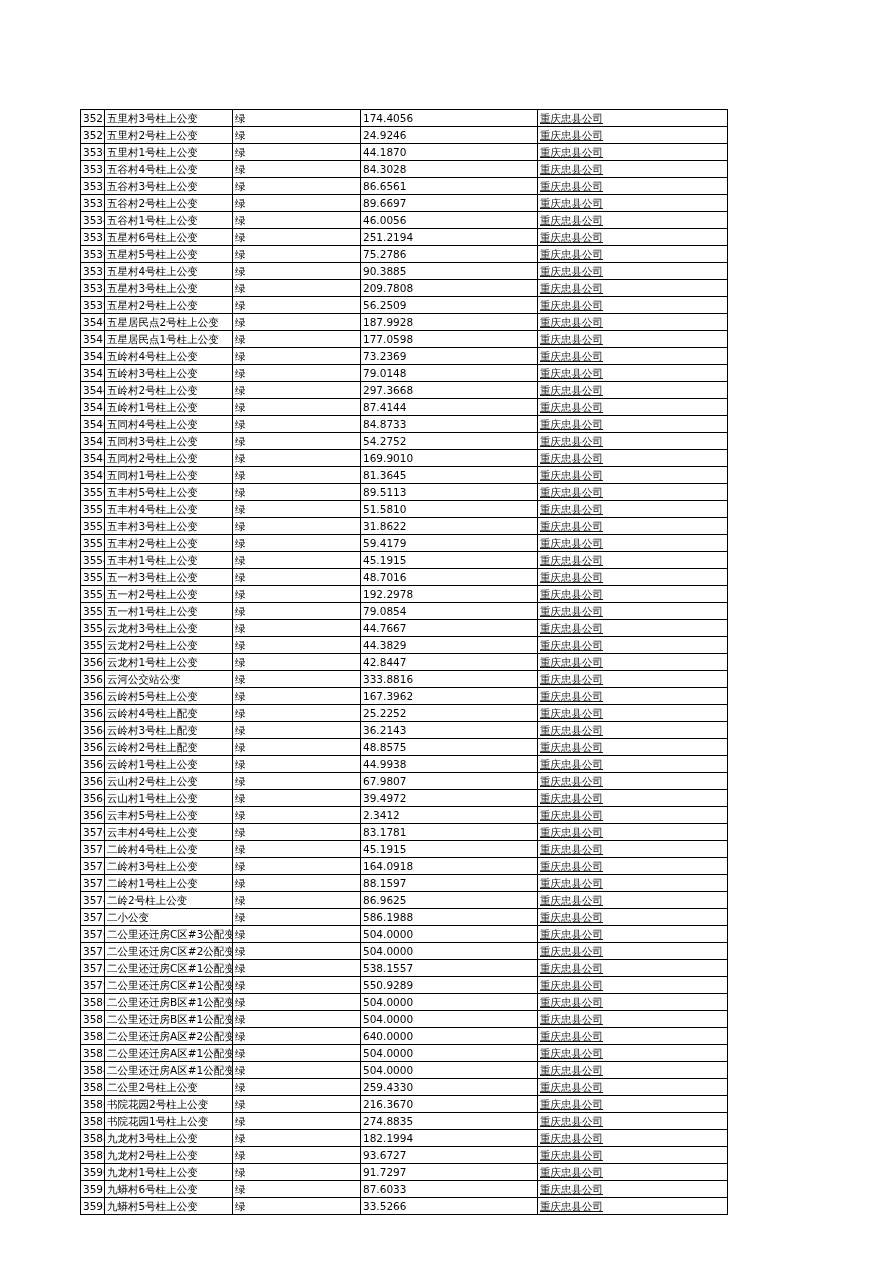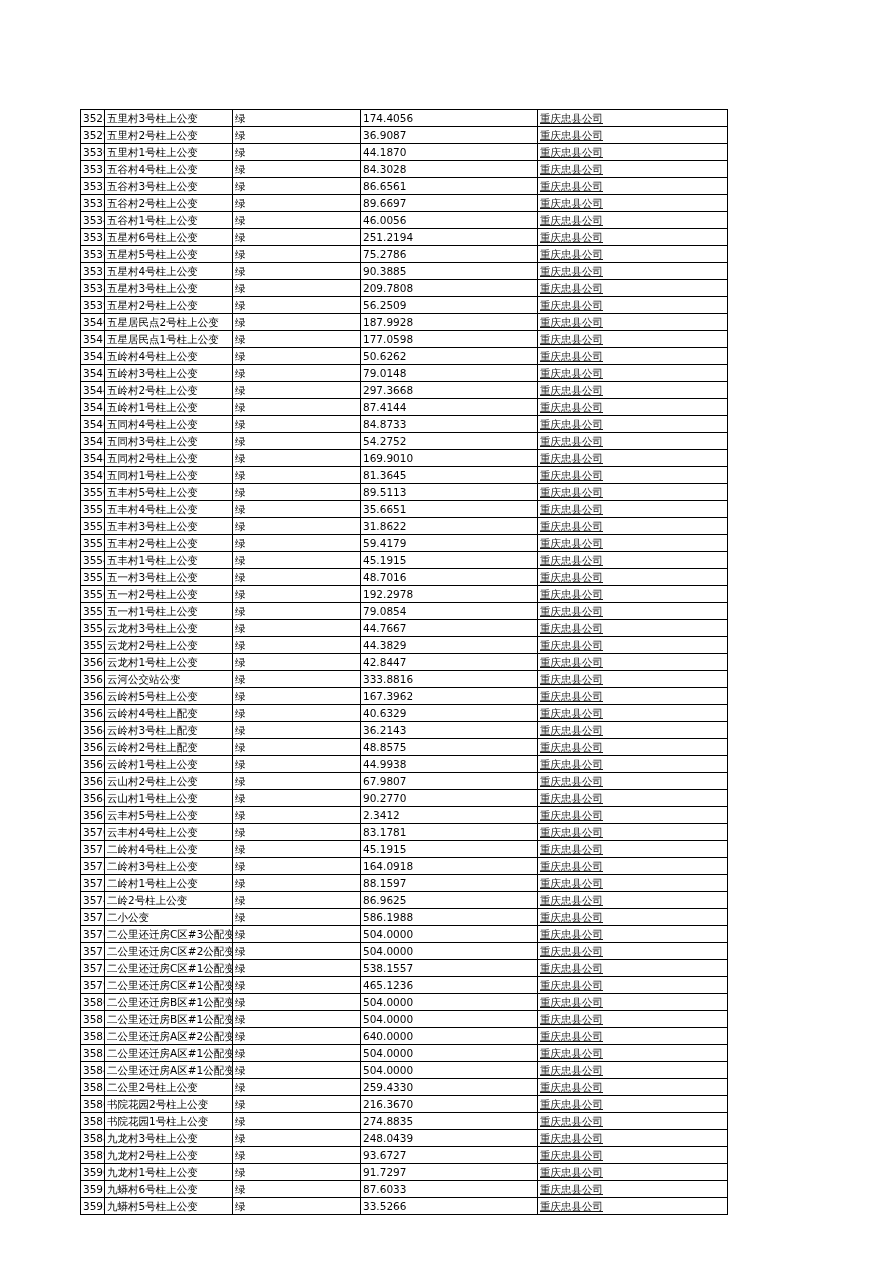--- a/index.html
+++ b/index.html
@@ -67,21 +67,21 @@
           <td class="idx">3528</td>
           <td class="name">五里村3号柱上公变</td>
           <td class="status">绿</td>
           <td class="value">174.4056</td>
           <td class="company"><span>重庆忠县公司</span></td>
         </tr>
         <tr>
           <td class="idx">3529</td>
           <td class="name">五里村2号柱上公变</td>
           <td class="status">绿</td>
-          <td class="value">36.9087</td>
+          <td class="value">24.9246</td>
           <td class="company"><span>重庆忠县公司</span></td>
         </tr>
         <tr>
           <td class="idx">3530</td>
           <td class="name">五里村1号柱上公变</td>
           <td class="status">绿</td>
           <td class="value">44.1870</td>
           <td class="company"><span>重庆忠县公司</span></td>
         </tr>
         <tr>
@@ -158,21 +158,21 @@
           <td class="idx">3541</td>
           <td class="name">五星居民点1号柱上公变</td>
           <td class="status">绿</td>
           <td class="value">177.0598</td>
           <td class="company"><span>重庆忠县公司</span></td>
         </tr>
         <tr>
           <td class="idx">3542</td>
           <td class="name">五岭村4号柱上公变</td>
           <td class="status">绿</td>
-          <td class="value">50.6262</td>
+          <td class="value">73.2369</td>
           <td class="company"><span>重庆忠县公司</span></td>
         </tr>
         <tr>
           <td class="idx">3543</td>
           <td class="name">五岭村3号柱上公变</td>
           <td class="status">绿</td>
           <td class="value">79.0148</td>
           <td class="company"><span>重庆忠县公司</span></td>
         </tr>
         <tr>
@@ -221,21 +221,21 @@
           <td class="idx">3550</td>
           <td class="name">五丰村5号柱上公变</td>
           <td class="status">绿</td>
           <td class="value">89.5113</td>
           <td class="company"><span>重庆忠县公司</span></td>
         </tr>
         <tr>
           <td class="idx">3551</td>
           <td class="name">五丰村4号柱上公变</td>
           <td class="status">绿</td>
-          <td class="value">35.6651</td>
+          <td class="value">51.5810</td>
           <td class="company"><span>重庆忠县公司</span></td>
         </tr>
         <tr>
           <td class="idx">3552</td>
           <td class="name">五丰村3号柱上公变</td>
           <td class="status">绿</td>
           <td class="value">31.8622</td>
           <td class="company"><span>重庆忠县公司</span></td>
         </tr>
         <tr>
@@ -305,21 +305,21 @@
           <td class="idx">3562</td>
           <td class="name">云岭村5号柱上公变</td>
           <td class="status">绿</td>
           <td class="value">167.3962</td>
           <td class="company"><span>重庆忠县公司</span></td>
         </tr>
         <tr>
           <td class="idx">3563</td>
           <td class="name">云岭村4号柱上配变</td>
           <td class="status">绿</td>
-          <td class="value">40.6329</td>
+          <td class="value">25.2252</td>
           <td class="company"><span>重庆忠县公司</span></td>
         </tr>
         <tr>
           <td class="idx">3564</td>
           <td class="name">云岭村3号柱上配变</td>
           <td class="status">绿</td>
           <td class="value">36.2143</td>
           <td class="company"><span>重庆忠县公司</span></td>
         </tr>
         <tr>
@@ -340,21 +340,21 @@
           <td class="idx">3567</td>
           <td class="name">云山村2号柱上公变</td>
           <td class="status">绿</td>
           <td class="value">67.9807</td>
           <td class="company"><span>重庆忠县公司</span></td>
         </tr>
         <tr>
           <td class="idx">3568</td>
           <td class="name">云山村1号柱上公变</td>
           <td class="status">绿</td>
-          <td class="value">90.2770</td>
+          <td class="value">39.4972</td>
           <td class="company"><span>重庆忠县公司</span></td>
         </tr>
         <tr>
           <td class="idx">3569</td>
           <td class="name">云丰村5号柱上公变</td>
           <td class="status">绿</td>
           <td class="value">2.3412</td>
           <td class="company"><span>重庆忠县公司</span></td>
         </tr>
         <tr>
@@ -417,21 +417,21 @@
           <td class="idx">3578</td>
           <td class="name">二公里还迁房C区#1公配变</td>
           <td class="status">绿</td>
           <td class="value">538.1557</td>
           <td class="company"><span>重庆忠县公司</span></td>
         </tr>
         <tr>
           <td class="idx">3579</td>
           <td class="name">二公里还迁房C区#1公配变</td>
           <td class="status">绿</td>
-          <td class="value">465.1236</td>
+          <td class="value">550.9289</td>
           <td class="company"><span>重庆忠县公司</span></td>
         </tr>
         <tr>
           <td class="idx">3580</td>
           <td class="name">二公里还迁房B区#1公配变</td>
           <td class="status">绿</td>
           <td class="value">504.0000</td>
           <td class="company"><span>重庆忠县公司</span></td>
         </tr>
         <tr>
@@ -480,21 +480,21 @@
           <td class="idx">3587</td>
           <td class="name">书院花园1号柱上公变</td>
           <td class="status">绿</td>
           <td class="value">274.8835</td>
           <td class="company"><span>重庆忠县公司</span></td>
         </tr>
         <tr>
           <td class="idx">3588</td>
           <td class="name">九龙村3号柱上公变</td>
           <td class="status">绿</td>
-          <td class="value">248.0439</td>
+          <td class="value">182.1994</td>
           <td class="company"><span>重庆忠县公司</span></td>
         </tr>
         <tr>
           <td class="idx">3589</td>
           <td class="name">九龙村2号柱上公变</td>
           <td class="status">绿</td>
           <td class="value">93.6727</td>
           <td class="company"><span>重庆忠县公司</span></td>
         </tr>
         <tr>

